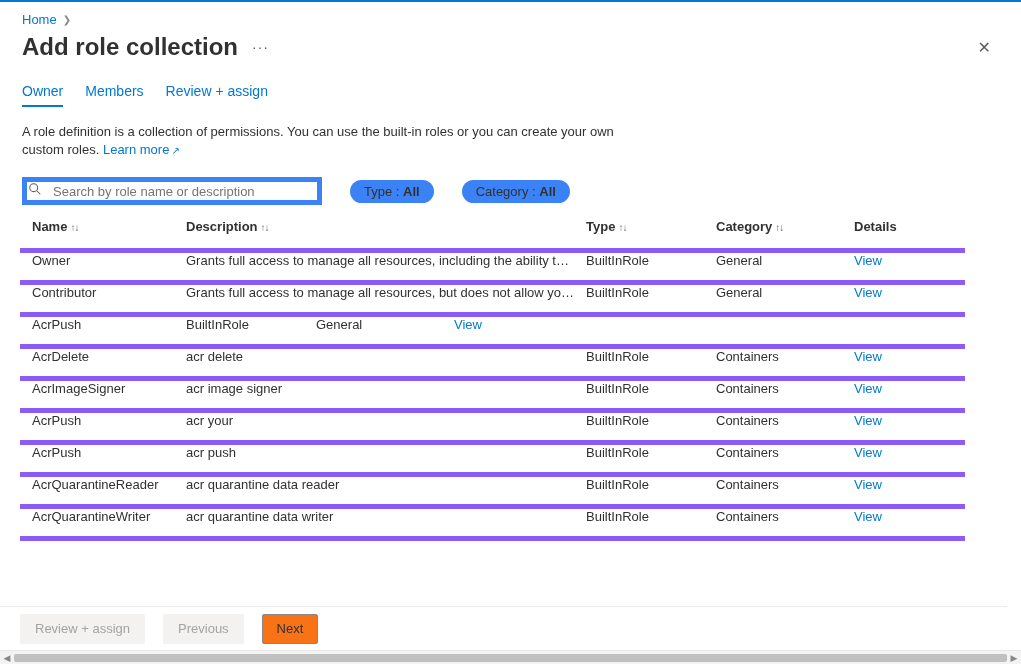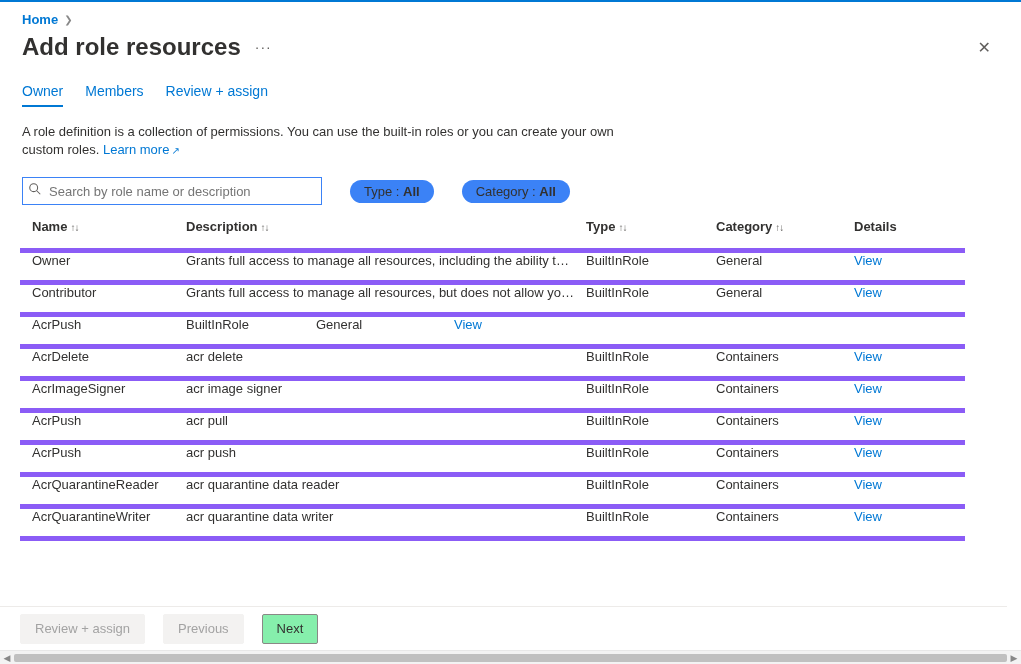--- a/index.html
+++ b/index.html
@@ -15,40 +15,40 @@
     .scroll-area::-webkit-scrollbar { width: 14px; }
     .scroll-area::-webkit-scrollbar-thumb { background: #c0c0c0; border-radius: 2px; }
     .scroll-area::-webkit-scrollbar-track { background: #f3f3f3; }
     .h-scroll { position: absolute; left:0; right:0; bottom:0; height: 14px; background:#f3f3f3; border-top:1px solid #e8e8e8; display:flex; align-items:center;}
     .h-scroll .arrow { width:14px; height:14px; text-align:center; color:#888; font-size:9px; line-height:14px;}
     .h-scroll .thumb { flex:1; height:8px; background:#c0c0c0; margin:0 0; border-radius:2px;}
 
     .content { padding: 6px 20px 0 20px; }
 
     .breadcrumb { display: flex; align-items: center; gap: 6px; font-size: 13px; padding: 4px 0 4px 2px; }
-    .breadcrumb a { color: #0078d4; text-decoration: none; font-weight: bold; }
+    .breadcrumb a { color: #0078d4; text-decoration: none; }
     .breadcrumb .chev { color: #888; font-size: 10px; }
 
     .title-row { display: flex; align-items: center; justify-content: space-between; padding: 0 2px 8px 2px; margin-top: 2px; }
     .title-left { display:flex; align-items:center; gap:14px;}
     .page-title { font-size: 24px; font-weight: 600; color: #323130; }
     .ellipsis-btn { font-size: 14px; color:#605e5c; cursor:pointer; letter-spacing:1px;}
     .close-btn { font-size: 16px; color:#605e5c; cursor:pointer; padding: 4px 8px; font-weight: 400;}
 
     .tabs { display: flex; gap: 22px; padding: 14px 2px 0 2px; border-bottom: none; }
     .tab { color: #0078d4; font-size: 14px; padding-bottom: 6px; border-bottom: 2px solid transparent; cursor:pointer; }
     .tab.active { border-bottom-color: #0078d4; }
 
     .description { padding: 16px 2px 14px 2px; font-size: 13px; color: #323130; max-width: 620px; line-height: 1.4; }
     .description a { color: #0078d4; text-decoration: none; }
     .ext-icon { font-size: 10px; margin-left:2px;}
 
     .filter-row { display:flex; align-items:center; gap:28px; padding: 4px 2px 14px 2px;}
     .search-box { position:relative; width: 300px; }
-    .search-box input { width: 100%; height: 28px; border: 1px solid #3b82f6; padding: 0 8px 0 26px; font-size: 13px; outline:none;}
+    .search-box input { width: 100%; height: 28px; border: 5px solid #3b82f6; padding: 0 8px 0 26px; font-size: 13px; outline:none;}
     .search-box .search-icon-wrap { position:absolute; left:6px; top:5px; color:#605e5c; }
     .pill { background:#3b82f6; border-radius: 16px; padding: 4px 14px; font-size: 13px; color:#323130;}
     .pill b { font-weight:600;}
 
     .table { width: 945px; }
     .table-head, .table-row { display:flex; align-items:flex-start; border-bottom:5px solid #8b5cf6; }
     .table-head { height: 34px; font-weight: 600; font-size:13px; color:#323130;}
     .table-row { height: 32px; font-size:13px; color:#323130; }
     .col-name { width: 166px; padding-left: 12px; }
     .col-desc { width: 400px; overflow:hidden; white-space:nowrap; text-overflow:ellipsis; padding-right:10px;}
@@ -56,38 +56,38 @@
     .col-cat { width: 138px; }
     .col-details { width: 90px; }
     .sort-arrows { color:#605e5c; font-size:10px; margin-left:3px; letter-spacing:-1px;}
     .view-link { color:#0078d4; text-decoration:none; }
 
     .extra-space { height: 400px; } 
 
     .footer { position:absolute; left:0; right:14px; bottom:14px; height:44px; border-top:1px solid #edebe9; display:flex; align-items:center; gap:18px; padding-left:20px; background:#fff;}
     .btn { height: 30px; padding: 0 14px; font-size:13px; border-radius:2px; cursor:pointer; display:inline-flex; align-items:center; justify-content:center; border:1px solid transparent;}
     .btn-disabled { background:#f3f2f1; color:#a3a3a3; border-color:#f3f2f1; cursor:default;}
-    .btn-default { background:#86efac; color:#323130; border:1px solid #8a8886;}
+    .btn-default { background:#f97316; color:#323130; border:1px solid #8a8886;}
   </style>
 </head>
 <body>
 
 <div class="container">
 
   <div class="scroll-area">
     <div class="content">
 
       <div class="breadcrumb">
         <a href="#">Home</a>
         <span class="chev">❯</span>
       </div>
 
       <div class="title-row">
         <div class="title-left">
-          <div class="page-title">Add role resources</div>
+          <div class="page-title">Add role collection</div>
           <div class="ellipsis-btn">···</div>
         </div>
         <div class="close-btn">
           <span>✕</span>
         </div>
       </div>
 
       <div class="tabs">
         <div class="tab active">Owner</div>
         <div class="tab">Members</div>
@@ -154,21 +154,21 @@
             </div>
             <div class="table-row">
               <div class="col-name">AcrImageSigner</div>
               <div class="col-desc">acr image signer</div>
               <div class="col-type">BuiltInRole</div>
               <div class="col-cat">Containers</div>
               <div class="col-details"><a href="#" class="view-link">View</a></div>
             </div>
             <div class="table-row">
               <div class="col-name">AcrPush</div>
-              <div class="col-desc">acr pull</div>
+              <div class="col-desc">acr your</div>
               <div class="col-type">BuiltInRole</div>
               <div class="col-cat">Containers</div>
               <div class="col-details"><a href="#" class="view-link">View</a></div>
             </div>
             <div class="table-row">
               <div class="col-name">AcrPush</div>
               <div class="col-desc">acr push</div>
               <div class="col-type">BuiltInRole</div>
               <div class="col-cat">Containers</div>
               <div class="col-details"><a href="#" class="view-link">View</a></div>

